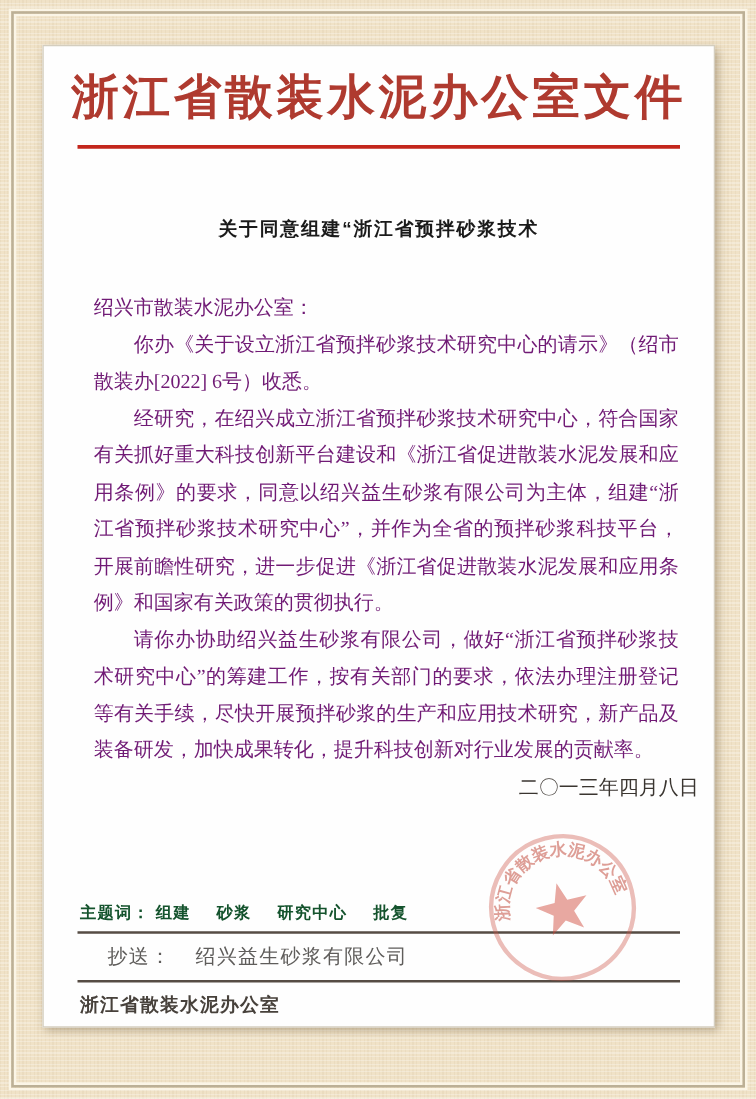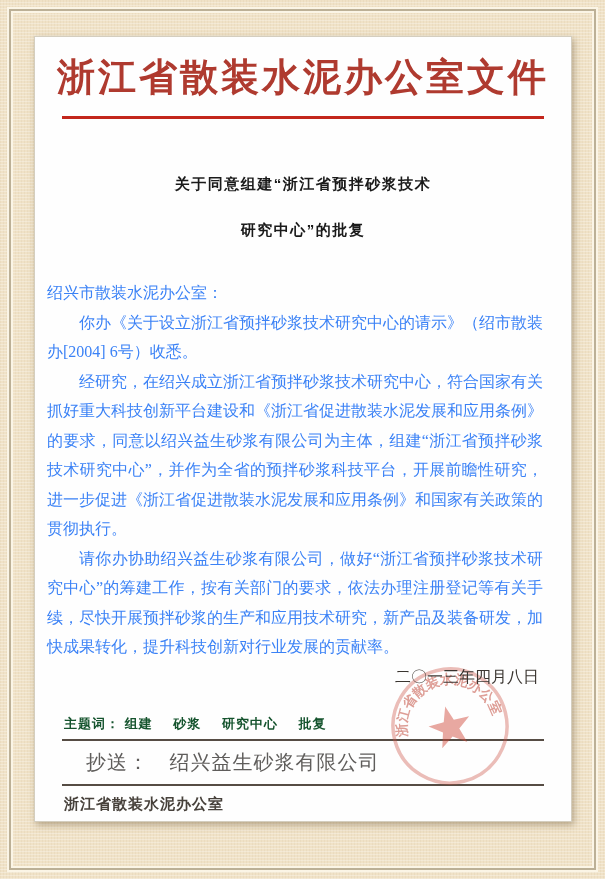--- a/index.html
+++ b/index.html
@@ -61,39 +61,39 @@
     margin-top: 42px;
     text-align: center;
     font-size: 15px;
     line-height: 46px;
     font-weight: bold;
     letter-spacing: 1.5px;
     color: #1a1a1a;
     font-family: "Liberation Sans", "DejaVu Sans", sans-serif;
   }
   .body-text {
-    margin: 25px 28px 0 12px;
+    margin: 25px 28px 0 40px;
     font-size: 16px;
     line-height: 29.5px;
     text-align: justify;
-    color: #3b82f6;
+    color: #701a75;
     position: relative;
     z-index: 2;
   }
   .body-text p {
     margin: 0;
     text-indent: 2em;
   }
   .body-text p.salutation {
     text-indent: 0;
   }
   .issue-date {
     margin-top: 0;
     text-align: right;
-    padding-right: 32px;
+    padding-right: 12px;
     font-size: 16px;
     line-height: 30px;
     color: #3a3530;
     position: relative;
     z-index: 2;
   }
   .seal {
     position: absolute;
     left: 352px;
     top: 626px;
@@ -117,21 +117,21 @@
     letter-spacing: 1px;
     padding: 0 0 6px 2px;
   }
   .subject-row .kw {
     margin-right: 16px;
   }
   .divider {
     border-top: 2px solid #564c44;
   }
   .cc-row {
-    font-size: 20px;
+    font-size: 16px;
     color: #5f5d5b;
     letter-spacing: 1px;
     padding: 8px 0 8px 24px;
   }
   .cc-row .cc-label {
     margin-right: 14px;
   }
   .footer-row {
     display: flex;
     justify-content: space-between;
@@ -150,26 +150,25 @@
 
 <div class="page">
 
   <div class="org-title">浙江省散装水泥办公室文件</div>
 
 
   <div class="red-rule"></div>
 
   <div class="doc-title">
     <div>关于同意组建“浙江省预拌砂浆技术</div>
-    <div>研究中心”的批复</div>
   </div>
 
   <div class="body-text">
     <p class="salutation">绍兴市散装水泥办公室：</p>
-    <p>你办《关于设立浙江省预拌砂浆技术研究中心的请示》（绍市散装办[2004] 6号）收悉。</p>
+    <p>你办《关于设立浙江省预拌砂浆技术研究中心的请示》（绍市散装办[2022] 6号）收悉。</p>
     <p>经研究，在绍兴成立浙江省预拌砂浆技术研究中心，符合国家有关抓好重大科技创新平台建设和《浙江省促进散装水泥发展和应用条例》的要求，同意以绍兴益生砂浆有限公司为主体，组建“浙江省预拌砂浆技术研究中心”，并作为全省的预拌砂浆科技平台，开展前瞻性研究，进一步促进《浙江省促进散装水泥发展和应用条例》和国家有关政策的贯彻执行。</p>
     <p>请你办协助绍兴益生砂浆有限公司，做好“浙江省预拌砂浆技术研究中心”的筹建工作，按有关部门的要求，依法办理注册登记等有关手续，尽快开展预拌砂浆的生产和应用技术研究，新产品及装备研发，加快成果转化，提升科技创新对行业发展的贡献率。</p>
   </div>
 
   <div class="issue-date">二〇一三年四月八日</div>
 
   <svg class="seal" viewBox="0 0 126 126" xmlns="http://www.w3.org/2000/svg">
     <circle cx="63" cy="63" r="57" fill="none" stroke="rgba(205,85,70,0.45)" stroke-width="3.5"></circle>
     <polygon points="63,43 68.2,57.9 83.9,58.2 71.4,67.7 75.9,82.8 63,73.8 50.1,82.8 54.6,67.7 42.1,58.2 57.8,57.9" fill="rgba(205,70,55,0.55)"></polygon>
     <path id="sealArc" d="M 19,65 A 44,44 0 0 1 107,65" fill="none"></path>

